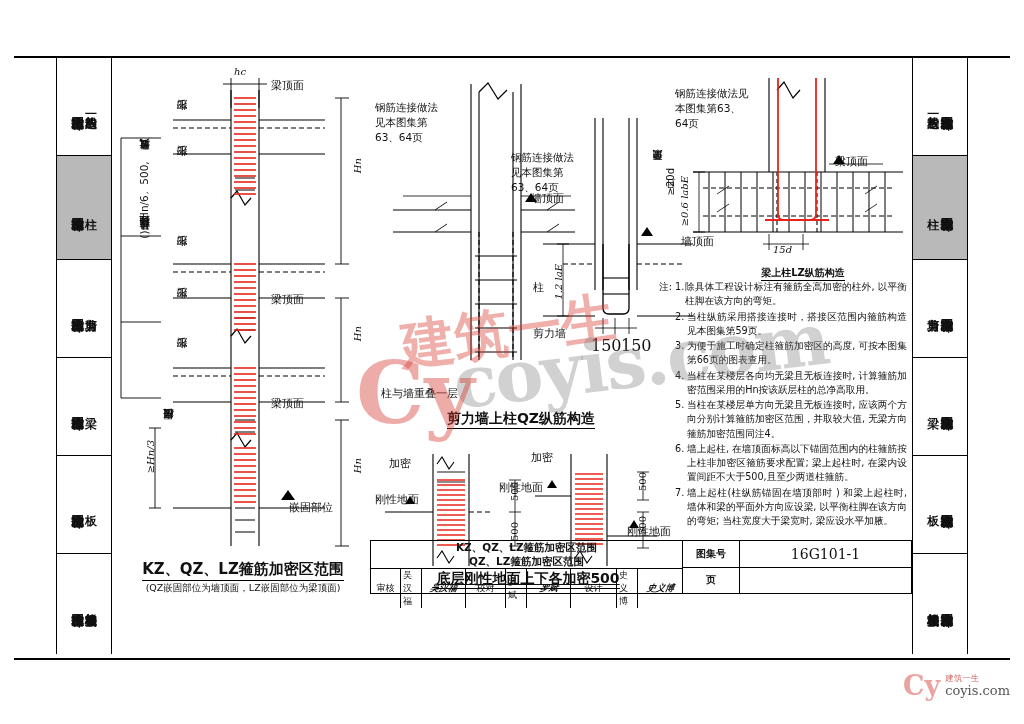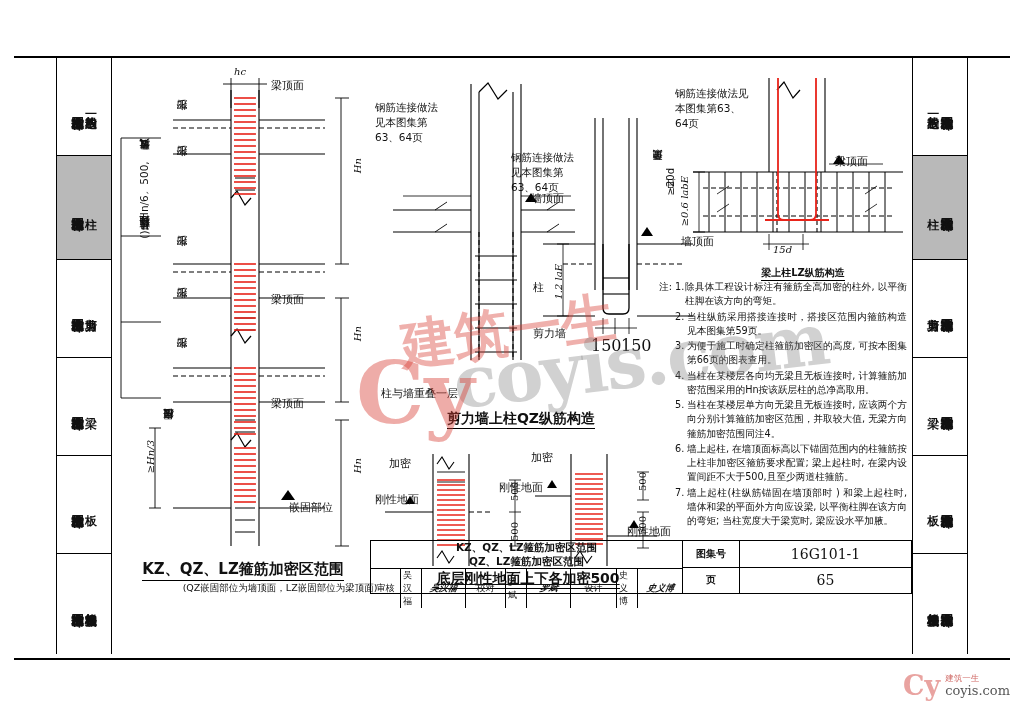--- a/index.html
+++ b/index.html
@@ -287,21 +287,21 @@
     <div class="lbl" style="left:158px;top:20px;">梁顶面</div>
     <div class="lbl" style="left:158px;top:234px;">梁顶面</div>
     <div class="lbl" style="left:158px;top:338px;">梁顶面</div>
     <div class="dimv" style="left:239px;top:100px;">Hn</div>
     <div class="dimv" style="left:239px;top:268px;">Hn</div>
     <div class="dimv" style="left:239px;top:400px;">Hn</div>
     <div class="lbl" style="left:176px;top:442px;">嵌固部位</div>
 
     <div class="cap" style="left:0px;top:502px;width:260px;">
       <u>KZ、QZ、LZ箍筋加密区范围</u></div>
-    <div class="subcap" style="left:0px;top:524px;width:260px;margin-left:37px;">(QZ嵌固部位为墙顶面，LZ嵌固部位为梁顶面)</div>
+    <div class="subcap" style="left:0px;top:524px;width:260px;">(QZ嵌固部位为墙顶面，LZ嵌固部位为梁顶面)</div>
 
     <svg width="210" height="300" style="left:262px;top:12px;">
       <g stroke="#000" fill="none" stroke-width="1.1">
         <line x1="96" y1="14" x2="96" y2="290"></line>
         <line x1="104" y1="22" x2="104" y2="290"></line>
         <line x1="138" y1="22" x2="138" y2="290"></line>
         <line x1="146" y1="14" x2="146" y2="290"></line>
         <path d="M104 22 l9 -9 l10 16 l9 -9" stroke-width="1.2"></path>
 
         <line x1="18" y1="140" x2="96" y2="140"></line>
@@ -570,21 +570,20 @@
           </div>
         </div>
     </div>
     <div class="tb-r">
       <div class="tb-row">
         <div class="tb-k">图集号</div>
         <div class="tb-v">16G101-1</div>
       </div>
       <div class="tb-row">
         <div class="tb-k">页</div>
-        <div class="tb-v">65</div>
       </div>
     </div>
   </div>
 
   <div class="wm wm-c" style="left:400px;top:296px;font-size:54px;transform:rotate(-8deg);">建筑一生</div>
   <div class="wm wm-gray" style="left:452px;top:318px;font-size:72px;transform:rotate(-7deg);letter-spacing:-2px;">coyis.com</div>
   <div class="wm" style="left:356px;top:342px;font-size:86px;font-family:'DejaVu Serif',serif;font-weight:700;color:rgba(214,58,48,.42);">Cy</div>
 
   <div class="footer">
     <div class="fwrap">

